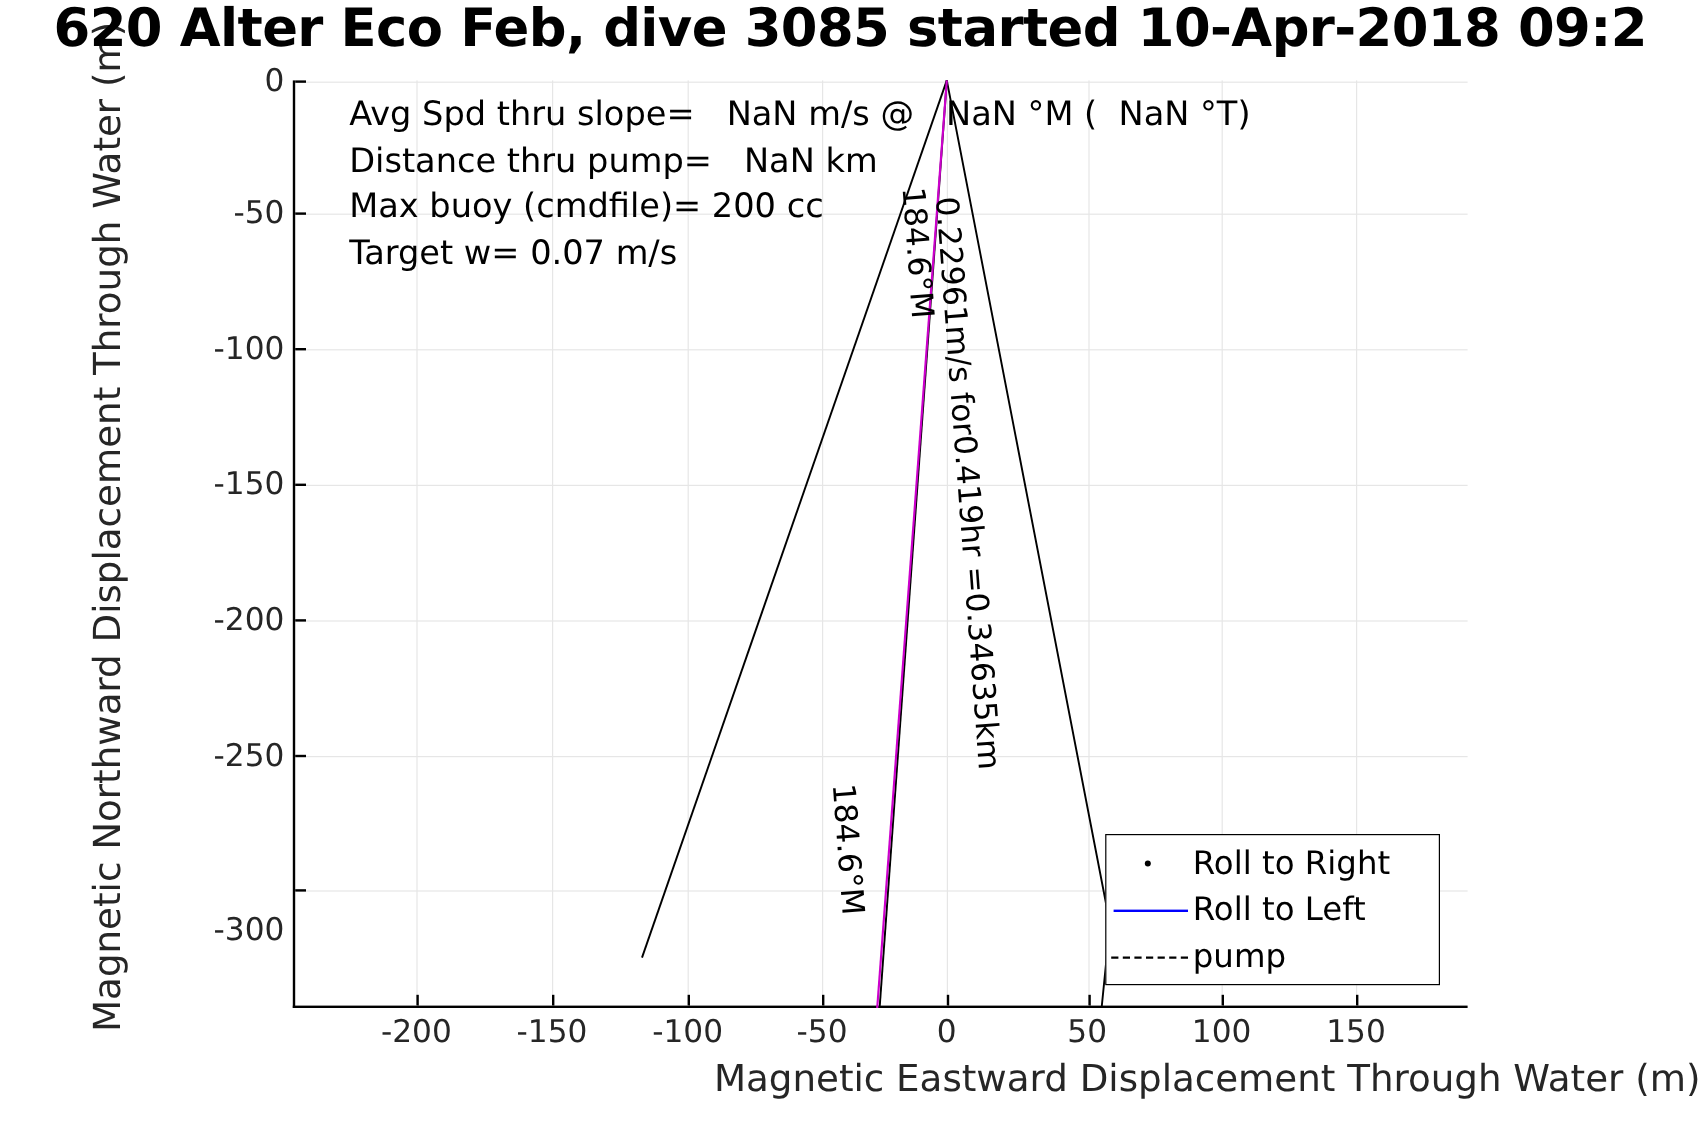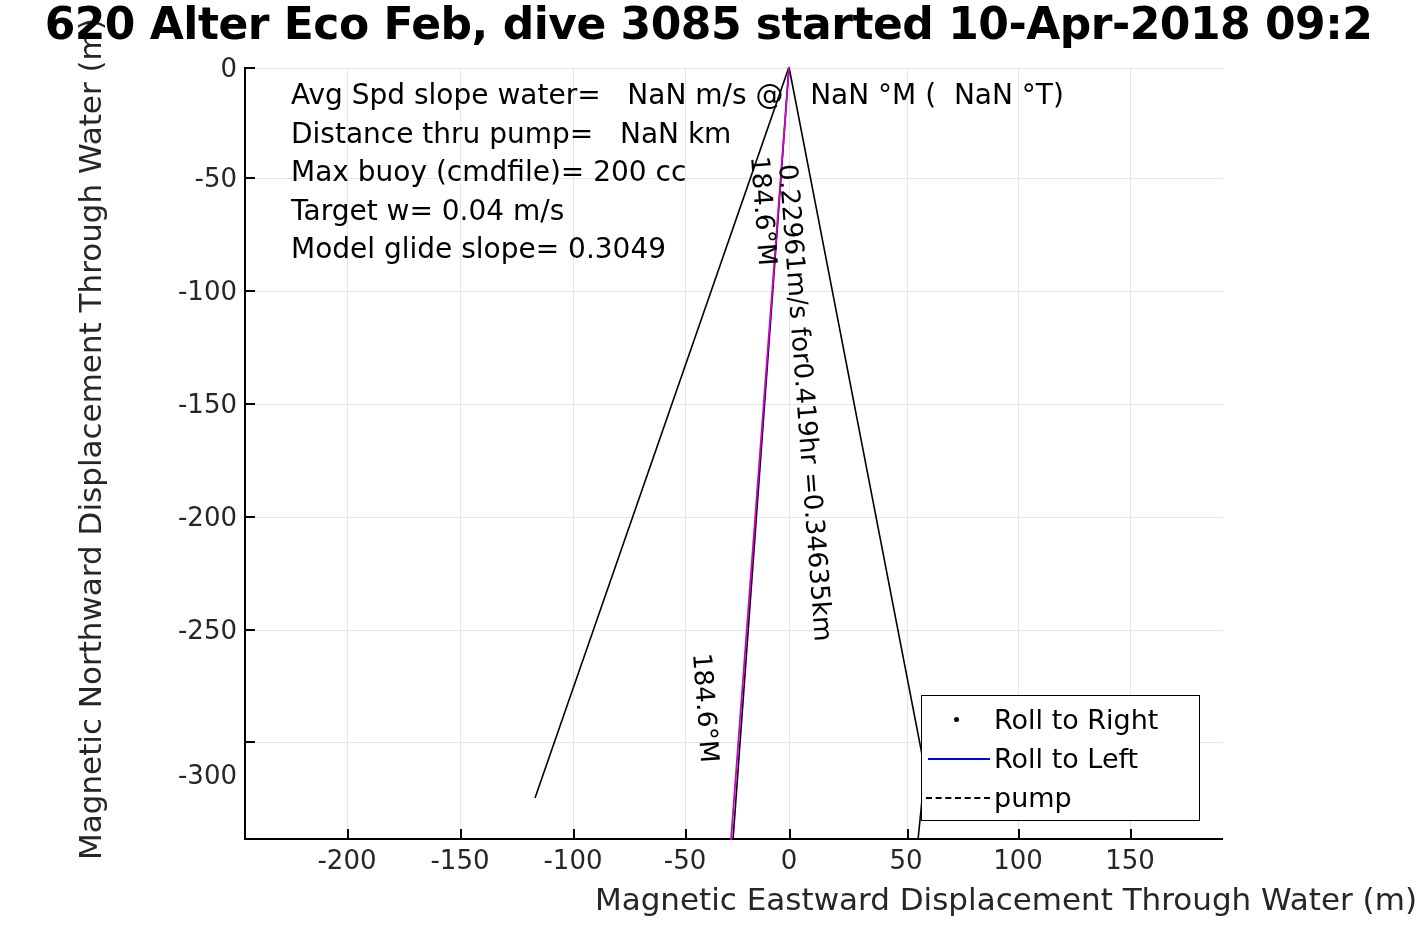--- a/index.html
+++ b/index.html
@@ -274,25 +274,24 @@
   </svg>
 
   <div class="rot-label" style="left:556px; top:96px; transform: rotate(85.7deg);">0.22961m/s for0.419hr =0.34635km</div>
 
   <div class="rot-label" style="left:528px; top:88px; transform: rotate(85.7deg);">184.6°M</div>
 
   <div class="rot-label" style="left:470px; top:585px; transform: rotate(85.7deg);">184.6°M</div>
 </div>
 
 <div id="annotation-block">
-  <div class="annot-line">Avg Spd slope water=   NaN m/s @   NaN °M (  NaN °T)</div>
+  <div class="annot-line">Avg Spd thru slope=   NaN m/s @   NaN °M (  NaN °T)</div>
   <div class="annot-line">Distance thru pump=   NaN km</div>
   <div class="annot-line">Max buoy (cmdfile)= 200 cc</div>
-  <div class="annot-line">Target w= 0.04 m/s</div>
-  <div class="annot-line">Model glide slope= 0.3049</div>
+  <div class="annot-line">Target w= 0.07 m/s</div>
 </div>
 
 <div id="legend">
   <div class="legend-row">
     <span class="legend-key">
       <span class="key-dot"></span>
     </span>
     <span class="legend-label">Roll to Right</span>
   </div>
   <div class="legend-row">

